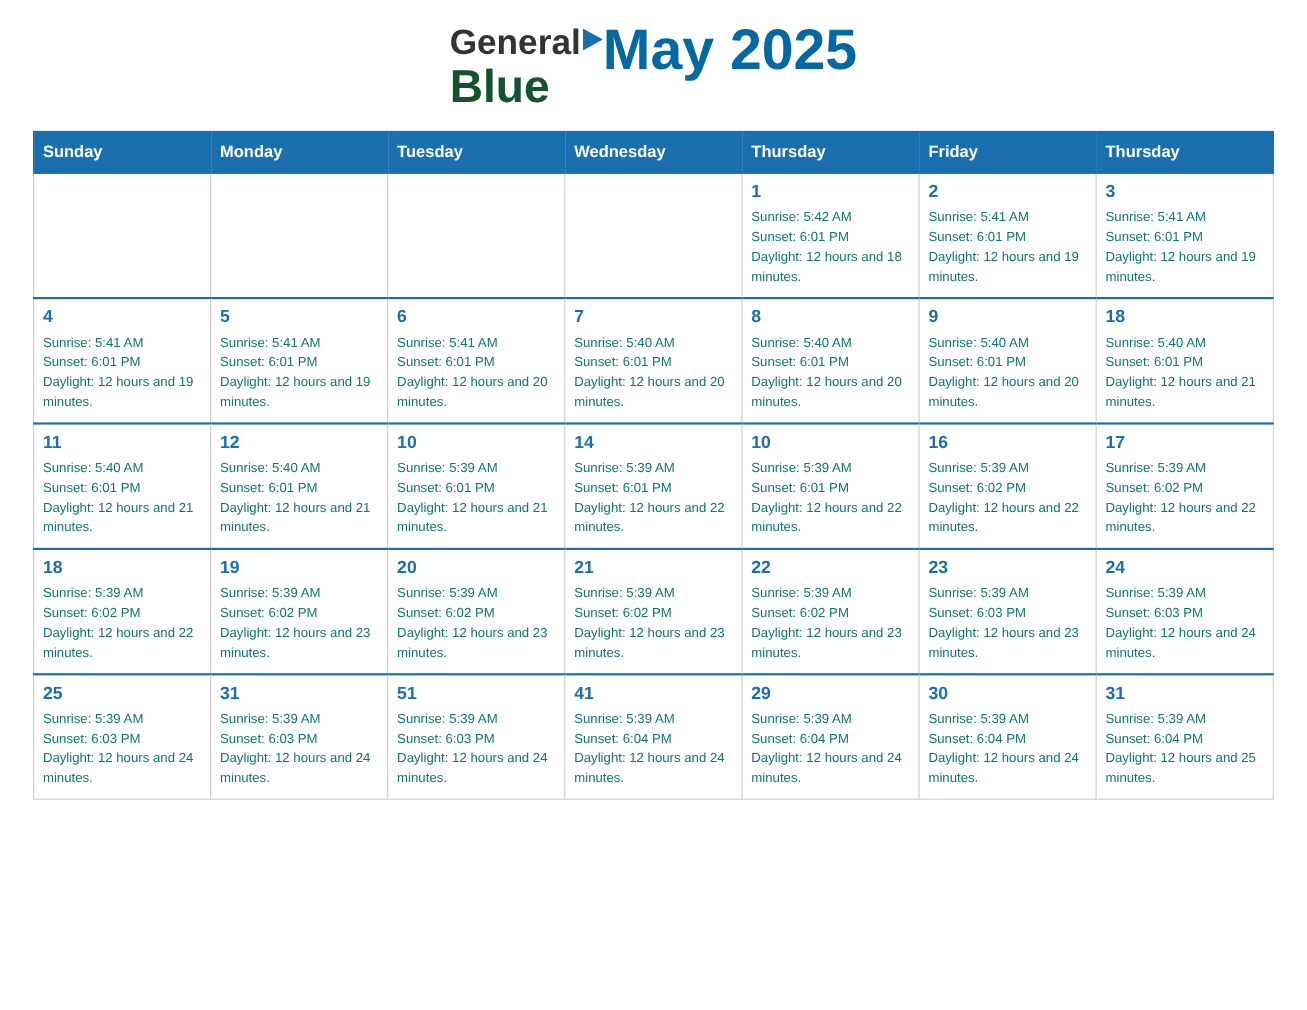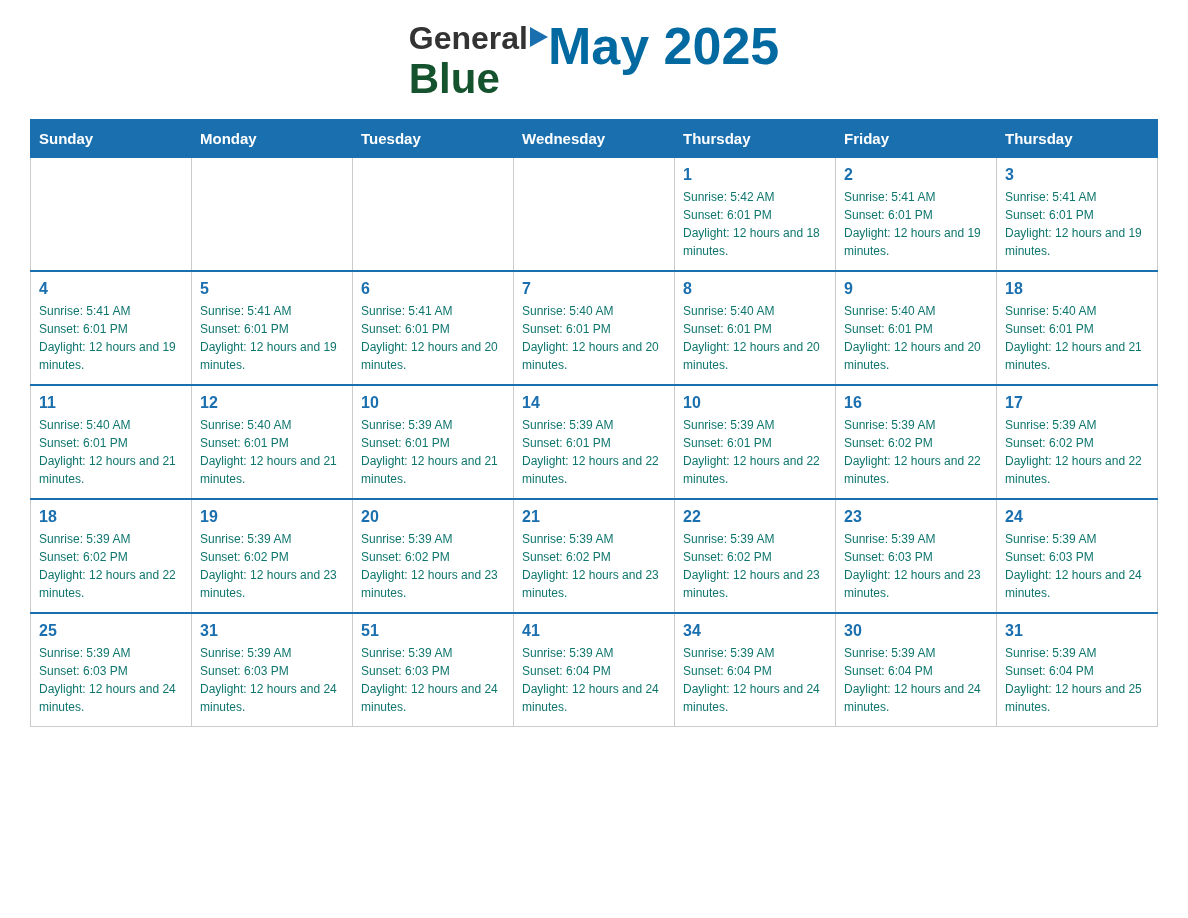--- a/index.html
+++ b/index.html
@@ -293,21 +293,21 @@
 Sunset: 6:03 PM
 Daylight: 12 hours and 24 minutes.</div>
         </td>
         <td>
           <span class="day-number">41</span>
           <div class="day-info" style="white-space: pre-line;">Sunrise: 5:39 AM
 Sunset: 6:04 PM
 Daylight: 12 hours and 24 minutes.</div>
         </td>
         <td>
-          <span class="day-number">34</span>
+          <span class="day-number">29</span>
           <div class="day-info" style="white-space: pre-line;">Sunrise: 5:39 AM
 Sunset: 6:04 PM
 Daylight: 12 hours and 24 minutes.</div>
         </td>
         <td>
           <span class="day-number">30</span>
           <div class="day-info" style="white-space: pre-line;">Sunrise: 5:39 AM
 Sunset: 6:04 PM
 Daylight: 12 hours and 24 minutes.</div>
         </td>

